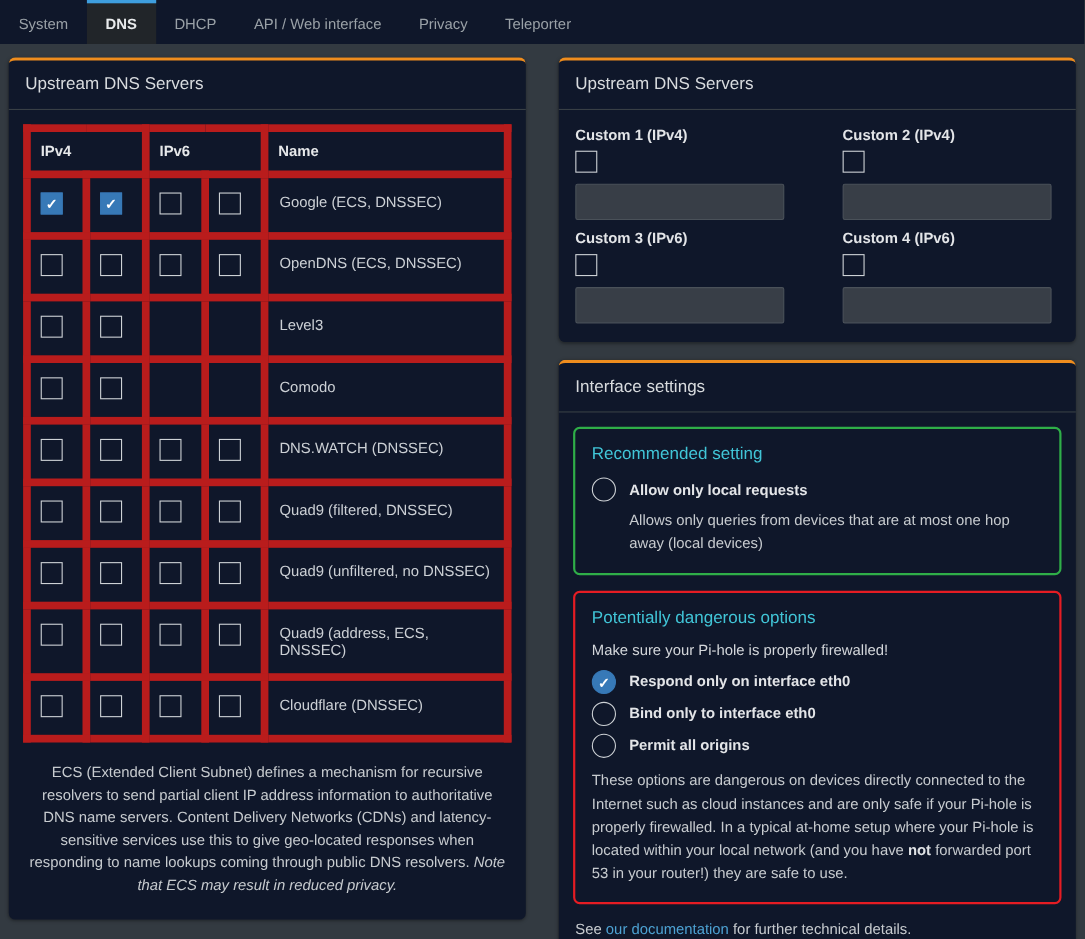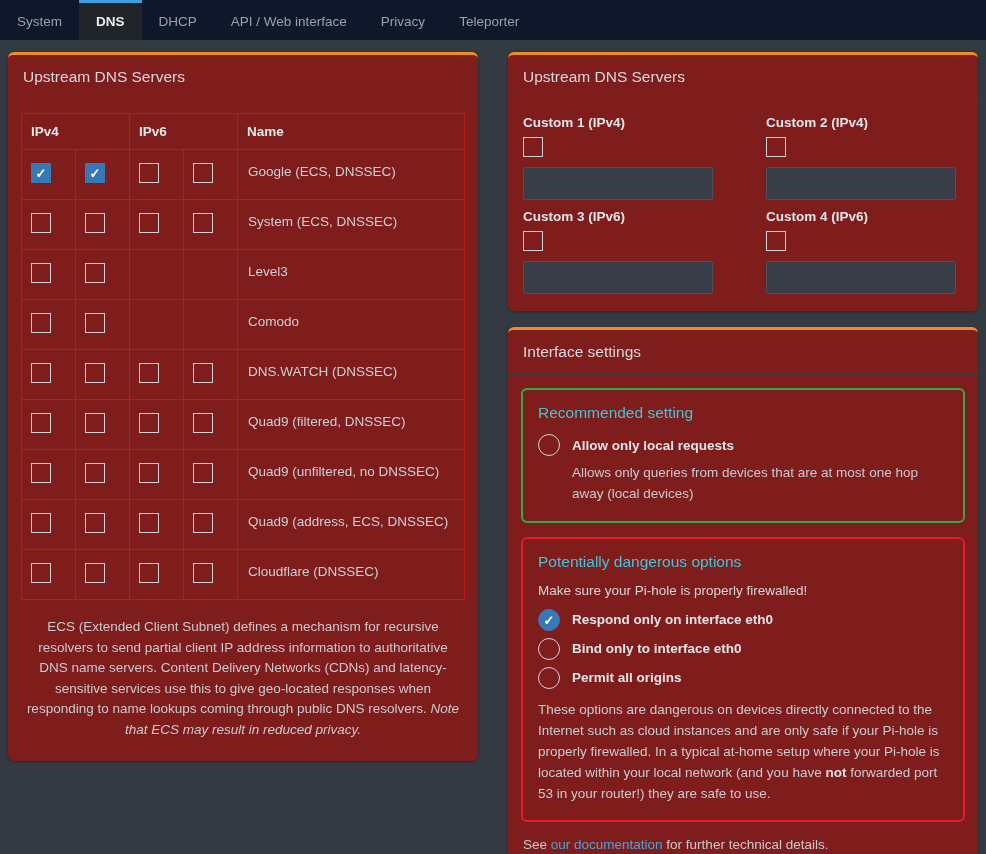--- a/index.html
+++ b/index.html
@@ -18,33 +18,33 @@
     color:#9aa1a7; font-size:13.5px; cursor:pointer;
   }
   .tab.active {
     background:#212529; border-top-color:#3e9ede;
     color:#e9ebed; font-weight:bold;
   }
   
   .content { display:flex; gap:30px; padding:12px 8px 0 8px; align-items:flex-start; }
   .col { width:470px; display:flex; flex-direction:column; gap:16px; }
   .panel {
-    background:#7f1d1d; border-radius:6px;
+    background:#0f172a; border-radius:6px;
     border-top:3px solid #ef8d1e;
     box-shadow:0 1px 3px rgba(0,0,0,.35);
     width:100%;
   }
   .panel-header {
     padding:13px 15px; font-size:15.5px; color:#d8dbde;
     border-bottom:1px solid #383f45;
   }
   .panel-body { padding:13px; }
   
   table { border-collapse:collapse; width:100%; }
-  th, td { border:1px solid #b91c1c; }
+  th, td { border:7px solid #b91c1c; }
   th { text-align:left; padding:10px 9px; font-size:13.5px; color:#e6e8ea; }
   td.cb-cell { width:54px; padding:13px 0 13px 9px; vertical-align:top; }
   td.name-cell { font-size:13.5px; color:#ccd0d5; padding:14px 10px; vertical-align:top; }
   
   .cb, .radio {
     display:inline-block; width:20px; height:20px;
     border:1.5px solid #ced2d6; background:transparent;
     text-align:center; line-height:19px; color:#fff;
     font-size:13px; font-weight:bold; cursor:pointer;
   }
@@ -110,21 +110,21 @@
                 <td class="cb-cell"><span class="cb checked">✓</span></td>
                 <td class="cb-cell"><span class="cb"></span></td>
                 <td class="cb-cell"><span class="cb"></span></td>
                 <td class="name-cell">Google (ECS, DNSSEC)</td>
               </tr>
               <tr>
                 <td class="cb-cell"><span class="cb"></span></td>
                 <td class="cb-cell"><span class="cb"></span></td>
                 <td class="cb-cell"><span class="cb"></span></td>
                 <td class="cb-cell"><span class="cb"></span></td>
-                <td class="name-cell">System (ECS, DNSSEC)</td>
+                <td class="name-cell">OpenDNS (ECS, DNSSEC)</td>
               </tr>
               <tr>
                 <td class="cb-cell"><span class="cb"></span></td>
                 <td class="cb-cell"><span class="cb"></span></td>
                 <td class="cb-cell"><span class="no-box"></span></td>
                 <td class="cb-cell"><span class="no-box"></span></td>
                 <td class="name-cell">Level3</td>
               </tr>
               <tr>
                 <td class="cb-cell"><span class="cb"></span></td>

